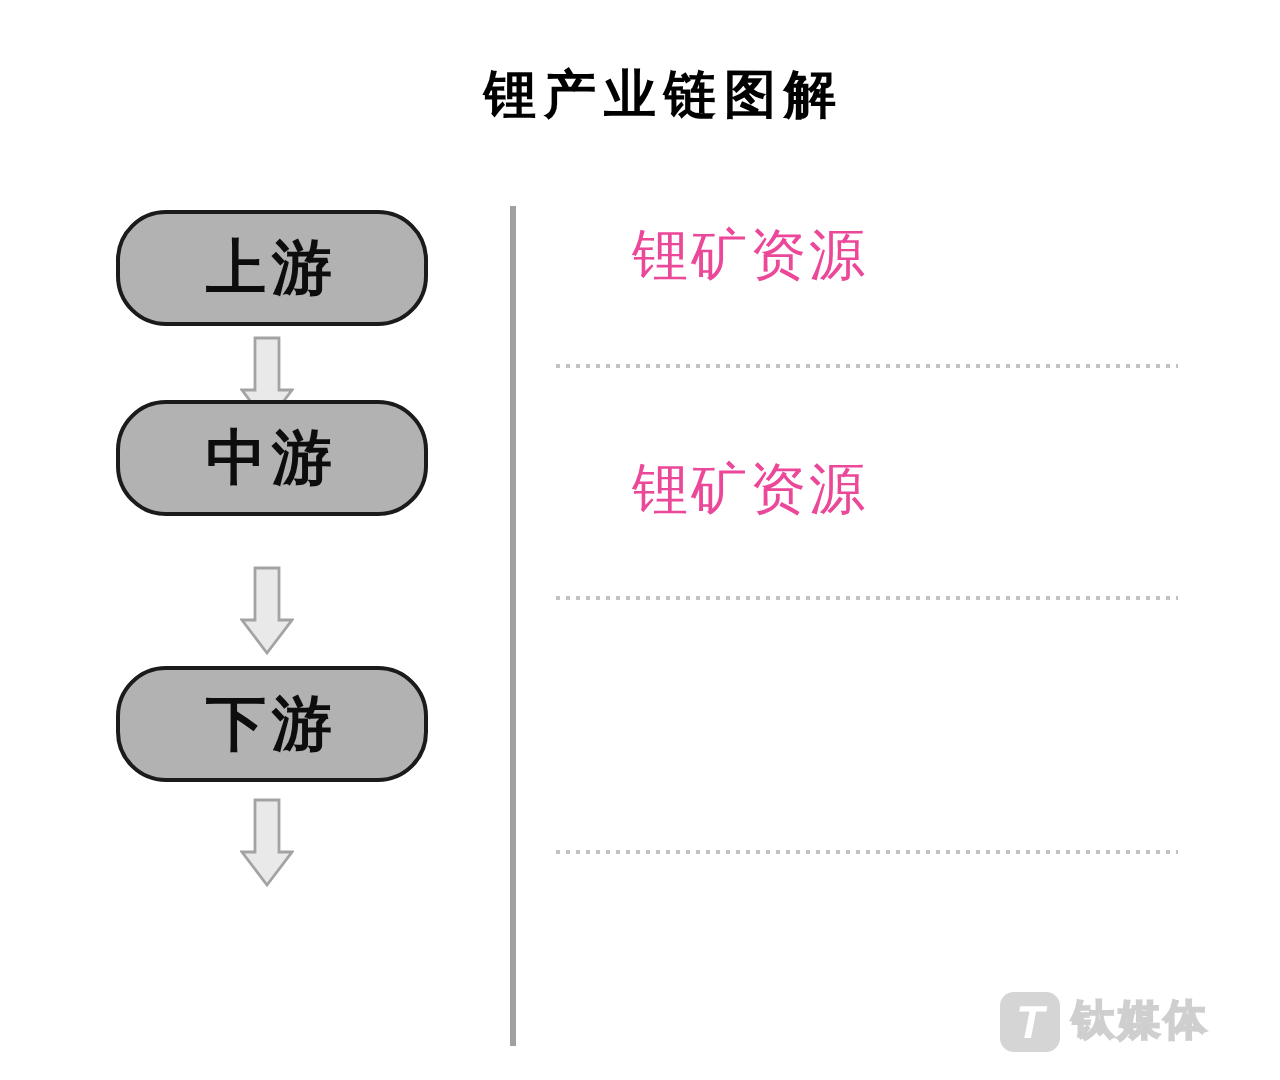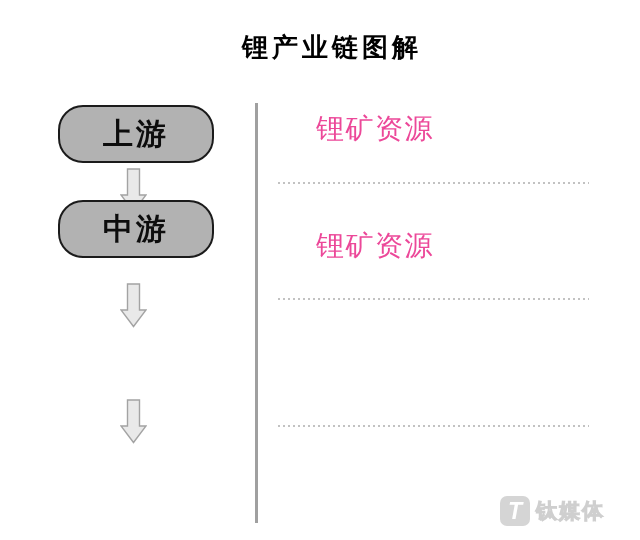--- a/index.html
+++ b/index.html
@@ -55,20 +55,23 @@
     <polygon points="7.5,1 19.5,1 19.5,27 26,27 13.5,43.5 1,27 7.5,27" fill="#e9e9e9" stroke="#a3a3a3" stroke-width="1.4"></polygon>
   </svg>
 
   <div class="stage-box" style="top:200px">
     <span>中游</span>
   </div>
   <svg class="arrow" style="top:283px" viewBox="0 0 27 45">
     <polygon points="7.5,1 19.5,1 19.5,27 26,27 13.5,43.5 1,27 7.5,27" fill="#e9e9e9" stroke="#a3a3a3" stroke-width="1.4"></polygon>
   </svg>
 
+  <div class="stage-box" style="top:333px">
+    <span>下游</span>
+  </div>
   <svg class="arrow" style="top:399px" viewBox="0 0 27 45">
     <polygon points="7.5,1 19.5,1 19.5,27 26,27 13.5,43.5 1,27 7.5,27" fill="#e9e9e9" stroke="#a3a3a3" stroke-width="1.4"></polygon>
   </svg>
 
 
   <div class="divider"></div>
 
   <div class="detail" style="top:112px">锂矿资源</div>
   <div class="dotline" style="top:182px"></div>
 

